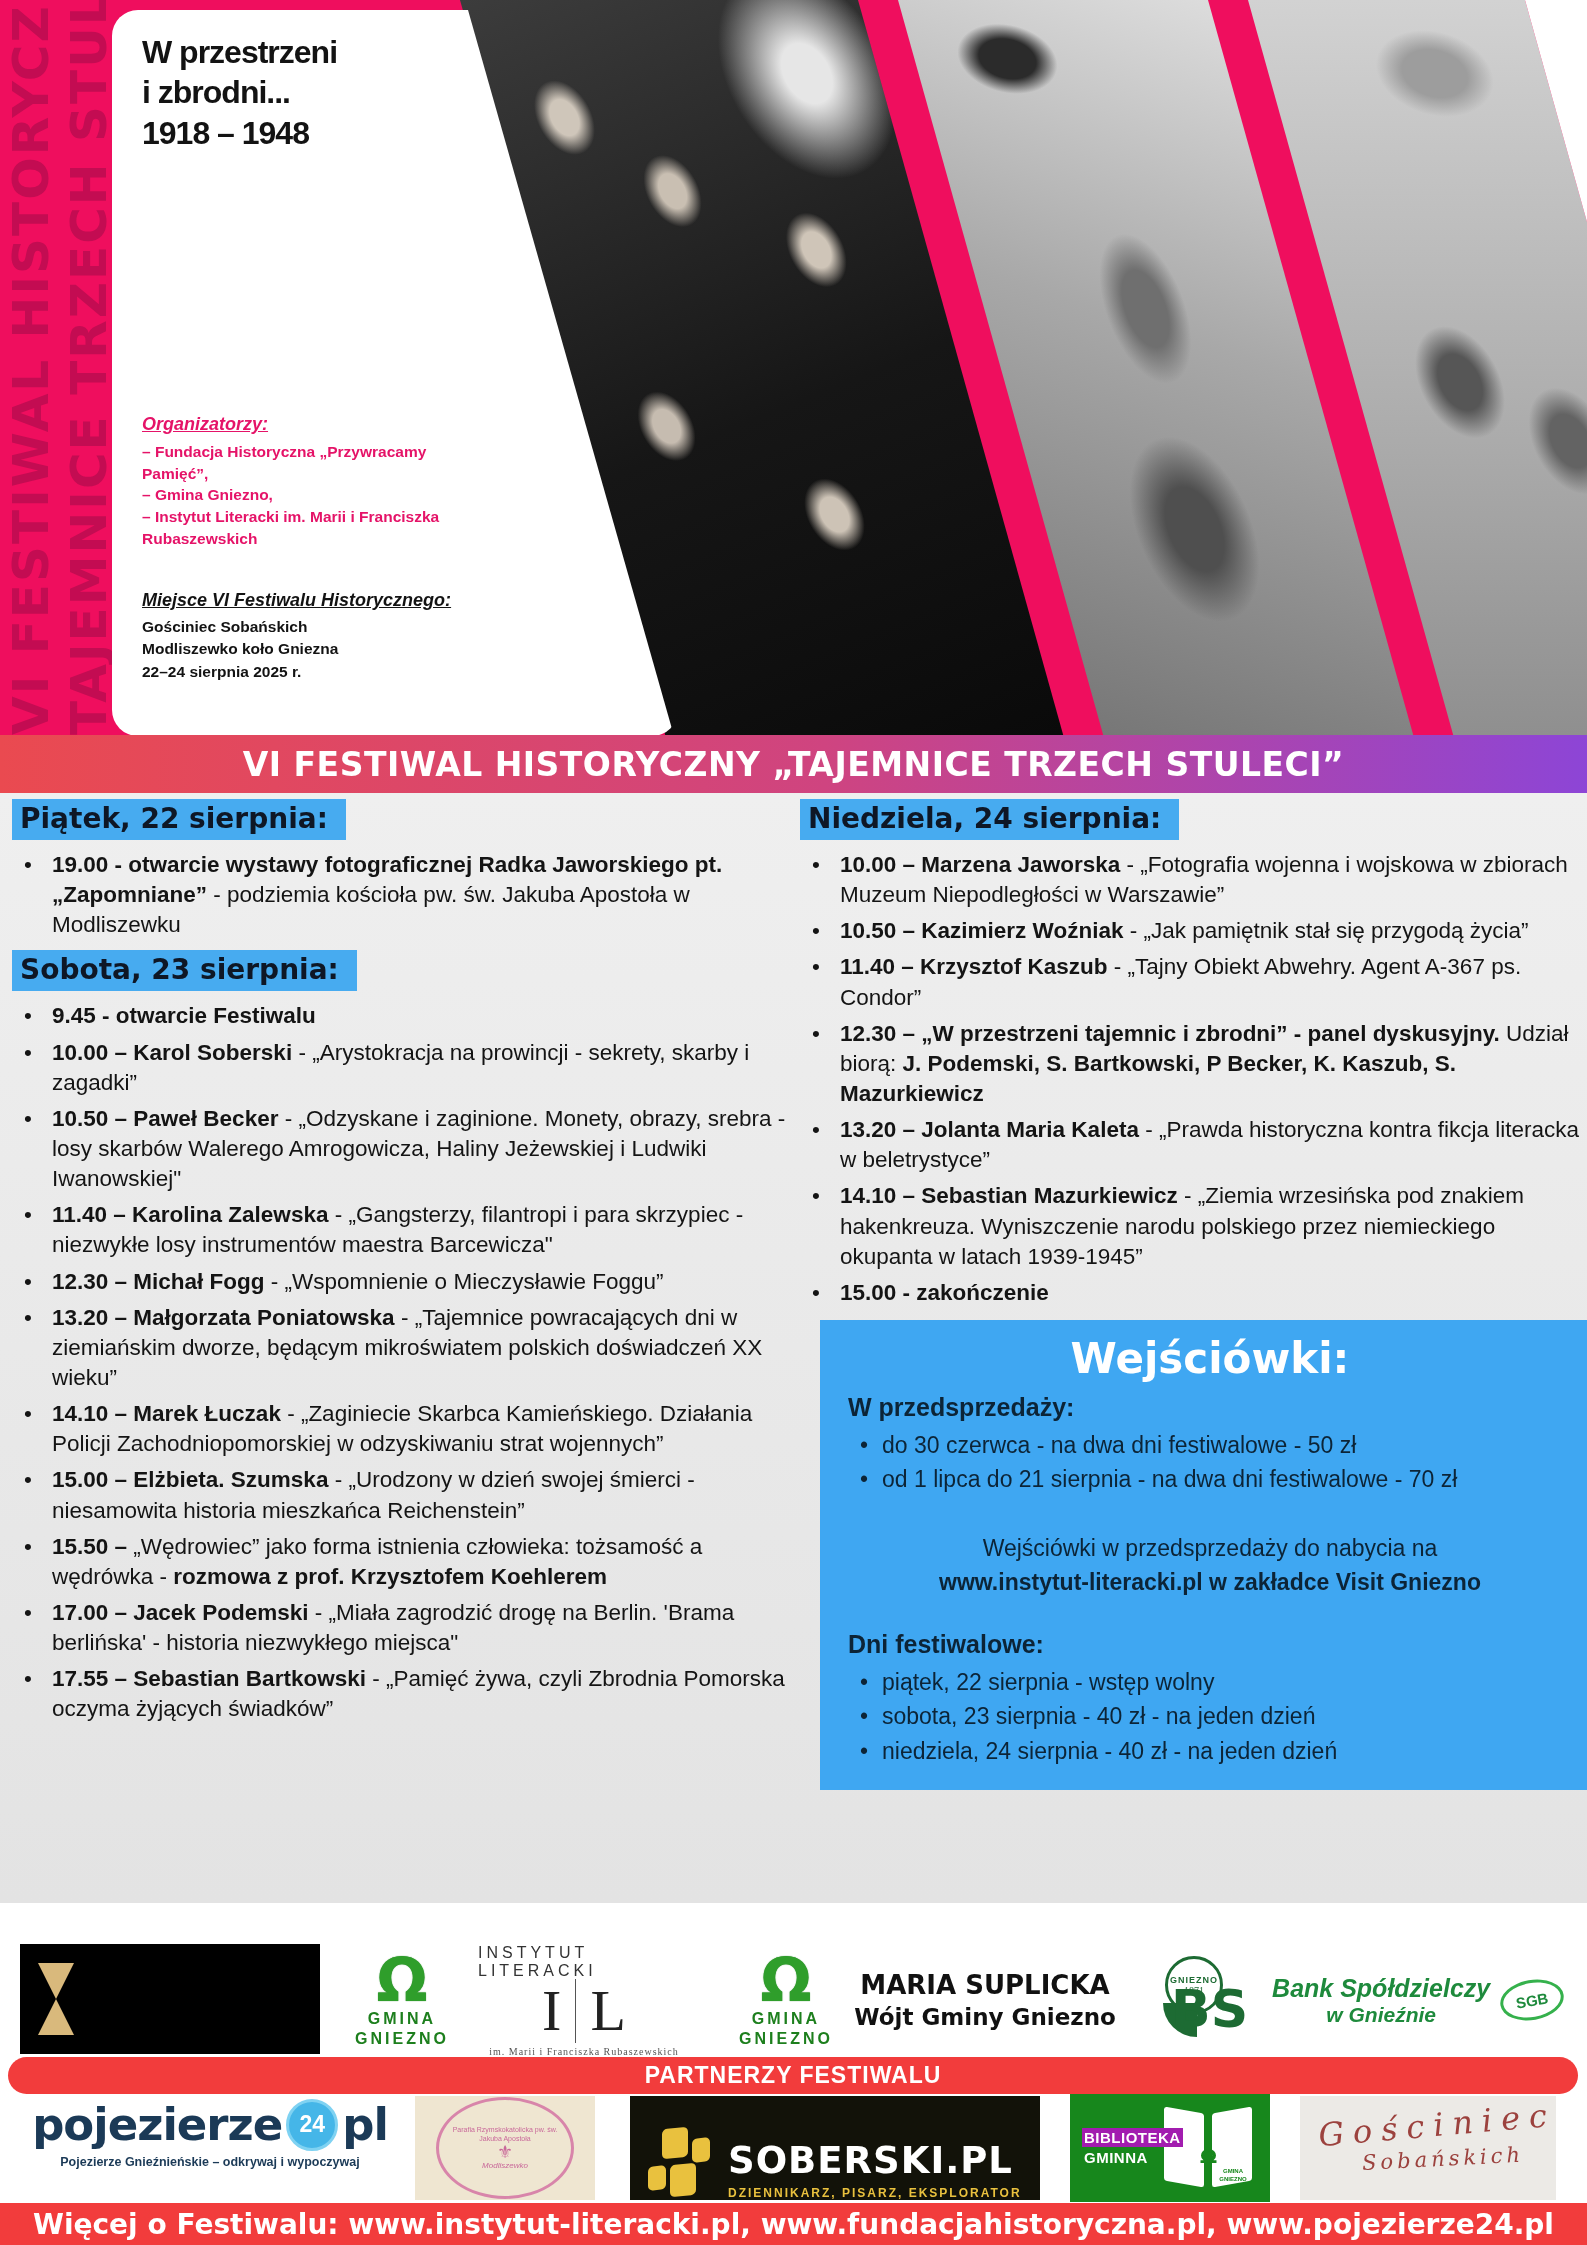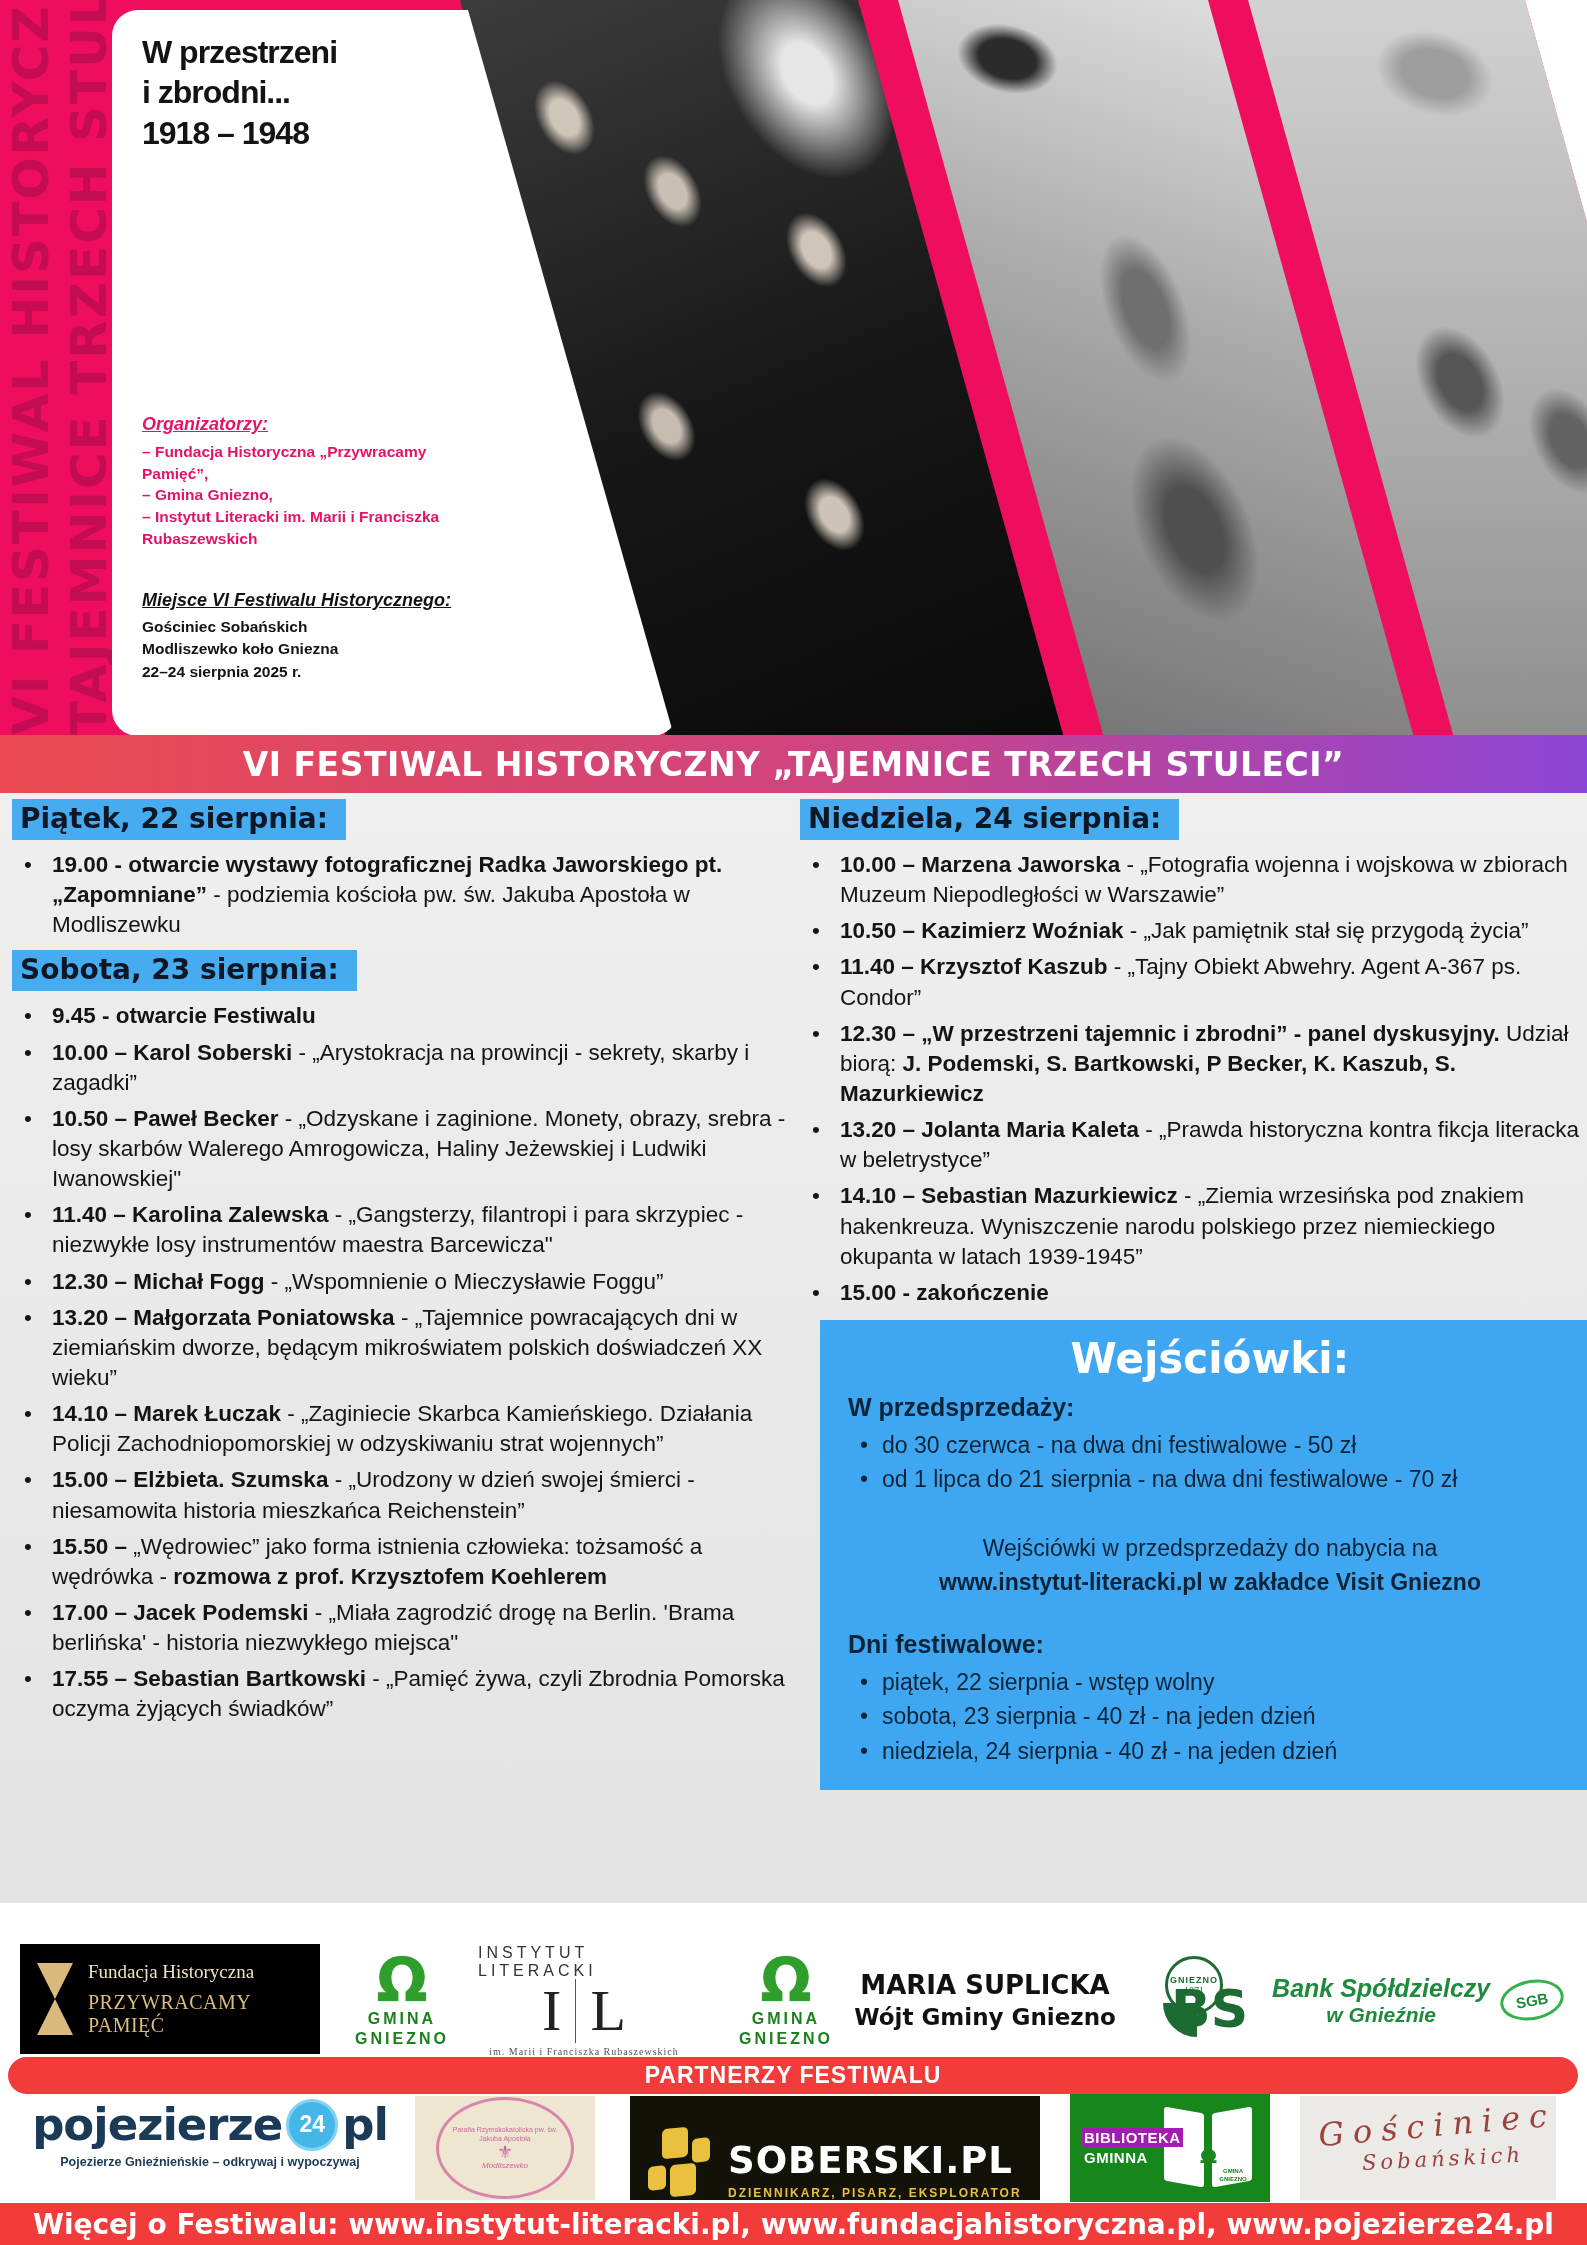--- a/index.html
+++ b/index.html
@@ -263,24 +263,20 @@
     <div class="sec s2">PATRONAT HONOROWY</div>
     <div class="sec s3">MECENAS INSTYTUTU</div>
   </div>
 
   <div class="logos1">
     <div class="fundacja">
       <div class="hour">
           <div class="t1"></div>
           <div class="t2"></div>
         </div>
-      <div class="txt">
-        <div class="l1">Fundacja Historyczna</div>
-        <div class="l2">PRZYWRACAMY PAMIĘĆ</div>
-      </div>
     </div>
     <div class="gmina" id="gmina1">
       <div class="shoe">Ω</div>
       <div class="gl">GMINA</div>
       <div class="gl">GNIEZNO</div>
     </div>
     <div class="instytut">
       <div class="top">INSTYTUT LITERACKI</div>
       <div class="mono">
         <span class="big">I</span>

